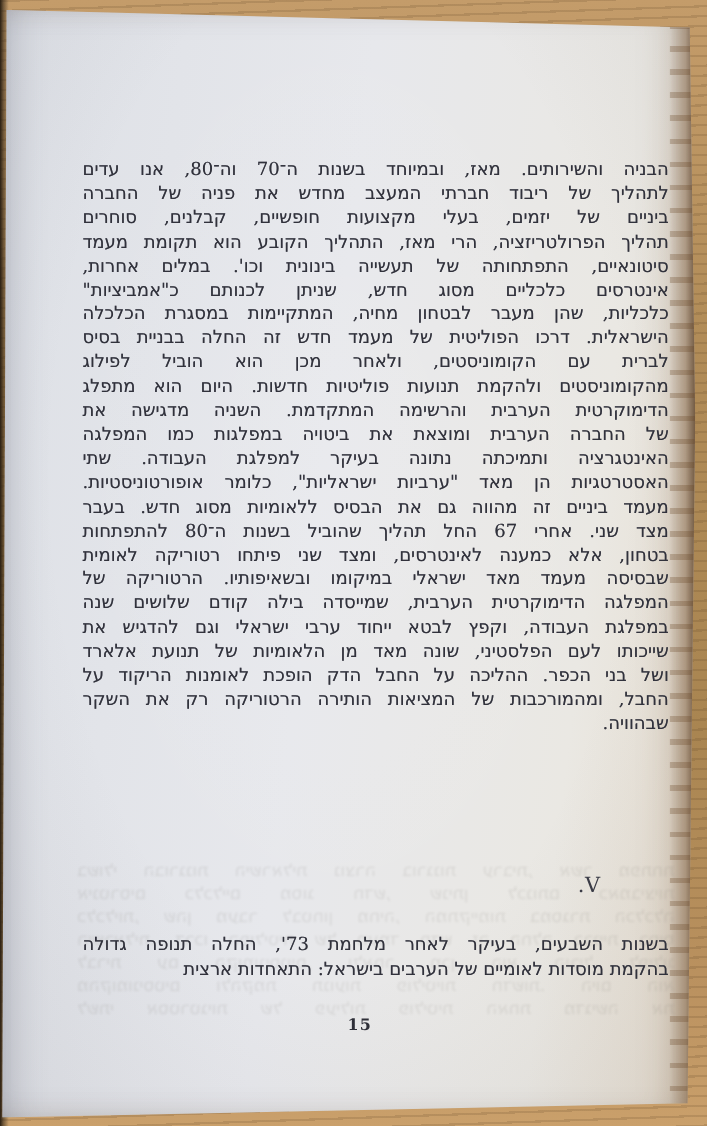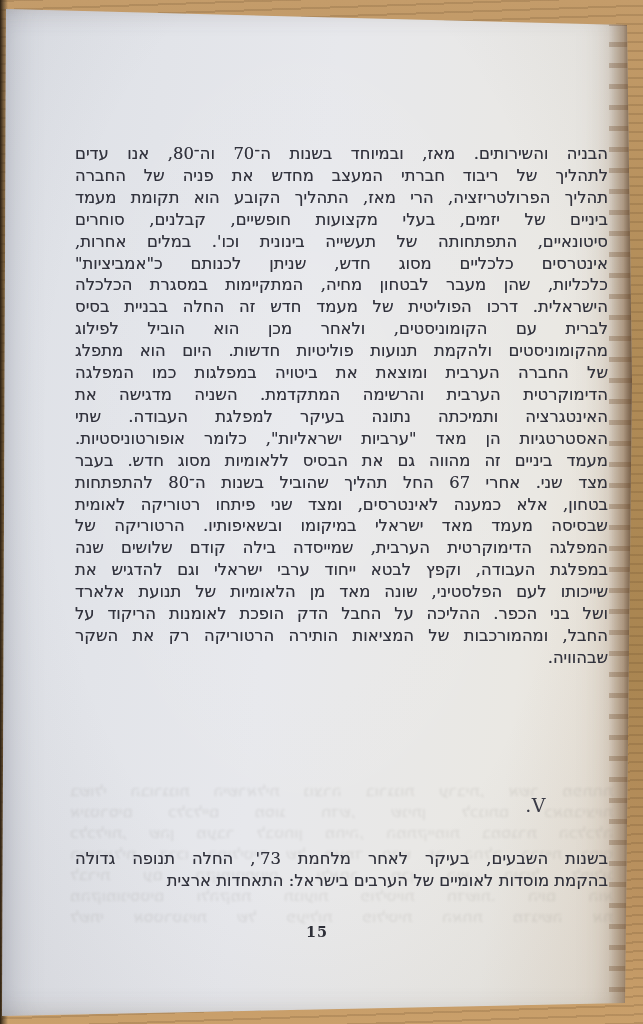--- a/index.html
+++ b/index.html
@@ -41,21 +41,21 @@
   .para2{top:848px;line-height:22px;}
   .tline{text-align:justify;text-align-last:justify;}
   .para1 .tline:last-child,.para2 .tline:last-child{text-align-last:right;}
   .vline{
     position:absolute;top:793px;left:75px;width:533px;direction:rtl;text-align:right;
     padding-right:0;z-index:2;color:#3a3b46;font-size:19px;line-height:24px;
     letter-spacing:.5px;
   }
   .vline span{display:inline-block;margin-right:62px;}
   .pagenum{
-    position:absolute;top:923px;left:306px;width:42px;z-index:2;
+    position:absolute;top:923px;left:306px;width:42px;text-align:center;z-index:2;
     color:#2e2f38;font-size:14.5px;font-weight:bold;letter-spacing:1px;
   }
   .bleed{
     position:absolute;top:781px;left:70px;width:543px;direction:rtl;z-index:1;
     transform:scaleX(-1);opacity:.15;filter:blur(1.1px);
     color:#77736c;font-size:15.5px;line-height:21px;
   }
   .bleed .tline{text-align:justify;text-align-last:justify;}
 </style>
 </head>
@@ -70,30 +70,30 @@
       <div class="tline">כלכליות, שהן מעבר לבטחון מחיה, המתקיימות במסגרת הכלכלה</div>
       <div class="tline">הישראלית. דרכו הפוליטית של מעמד חדש זה החלה בבניית בסיס</div>
       <div class="tline">לברית עם הקומוניסטים, ולאחר מכן הוא הוביל לפילוג</div>
       <div class="tline">מהקומוניסטים ולהקמת תנועות פוליטיות חדשות. היום הוא</div>
       <div class="tline">לשתי אסטרטגיות של פעילות פוליטית האחת מדגישה את</div>
     </div>
 
   <div class="textblock para1">
       <div class="tline">הבניה והשירותים. מאז, ובמיוחד בשנות ה־70 וה־80, אנו עדים</div>
       <div class="tline">לתהליך של ריבוד חברתי המעצב מחדש את פניה של החברה</div>
+      <div class="tline">ביניים של יזמים, בעלי מקצועות חופשיים, קבלנים, סוחרים</div>
       <div class="tline">תהליך הפרולטריזציה, הרי מאז, התהליך הקובע הוא תקומת מעמד</div>
-      <div class="tline">ביניים של יזמים, בעלי מקצועות חופשיים, קבלנים, סוחרים</div>
       <div class="tline">סיטונאיים, התפתחותה של תעשייה בינונית וכו'. במלים אחרות,</div>
       <div class="tline">אינטרסים כלכליים מסוג חדש, שניתן לכנותם כ"אמביציות"</div>
       <div class="tline">כלכליות, שהן מעבר לבטחון מחיה, המתקיימות במסגרת הכלכלה</div>
       <div class="tline">הישראלית. דרכו הפוליטית של מעמד חדש זה החלה בבניית בסיס</div>
       <div class="tline">לברית עם הקומוניסטים, ולאחר מכן הוא הוביל לפילוג</div>
       <div class="tline">מהקומוניסטים ולהקמת תנועות פוליטיות חדשות. היום הוא מתפלג</div>
+      <div class="tline">הדימוקרטית הערבית והרשימה המתקדמת. השניה מדגישה את</div>
       <div class="tline">של החברה הערבית ומוצאת את ביטויה במפלגות כמו המפלגה</div>
-      <div class="tline">הדימוקרטית הערבית והרשימה המתקדמת. השניה מדגישה את</div>
       <div class="tline">האינטגרציה ותמיכתה נתונה בעיקר למפלגת העבודה. שתי</div>
       <div class="tline">האסטרטגיות הן מאד "ערביות ישראליות", כלומר אופורטוניסטיות.</div>
       <div class="tline">מעמד ביניים זה מהווה גם את הבסיס ללאומיות מסוג חדש. בעבר</div>
       <div class="tline">מצד שני. אחרי 67 החל תהליך שהוביל בשנות ה־80 להתפתחות</div>
       <div class="tline">בטחון, אלא כמענה לאינטרסים, ומצד שני פיתחו רטוריקה לאומית</div>
       <div class="tline">שבסיסה מעמד מאד ישראלי במיקומו ובשאיפותיו. הרטוריקה של</div>
       <div class="tline">המפלגה הדימוקרטית הערבית, שמייסדה בילה קודם שלושים שנה</div>
       <div class="tline">במפלגת העבודה, וקפץ לבטא ייחוד ערבי ישראלי וגם להדגיש את</div>
       <div class="tline">שייכותו לעם הפלסטיני, שונה מאד מן הלאומיות של תנועת אלארד</div>
       <div class="tline">ושל בני הכפר. ההליכה על החבל הדק הופכת לאומנות הריקוד על</div>

